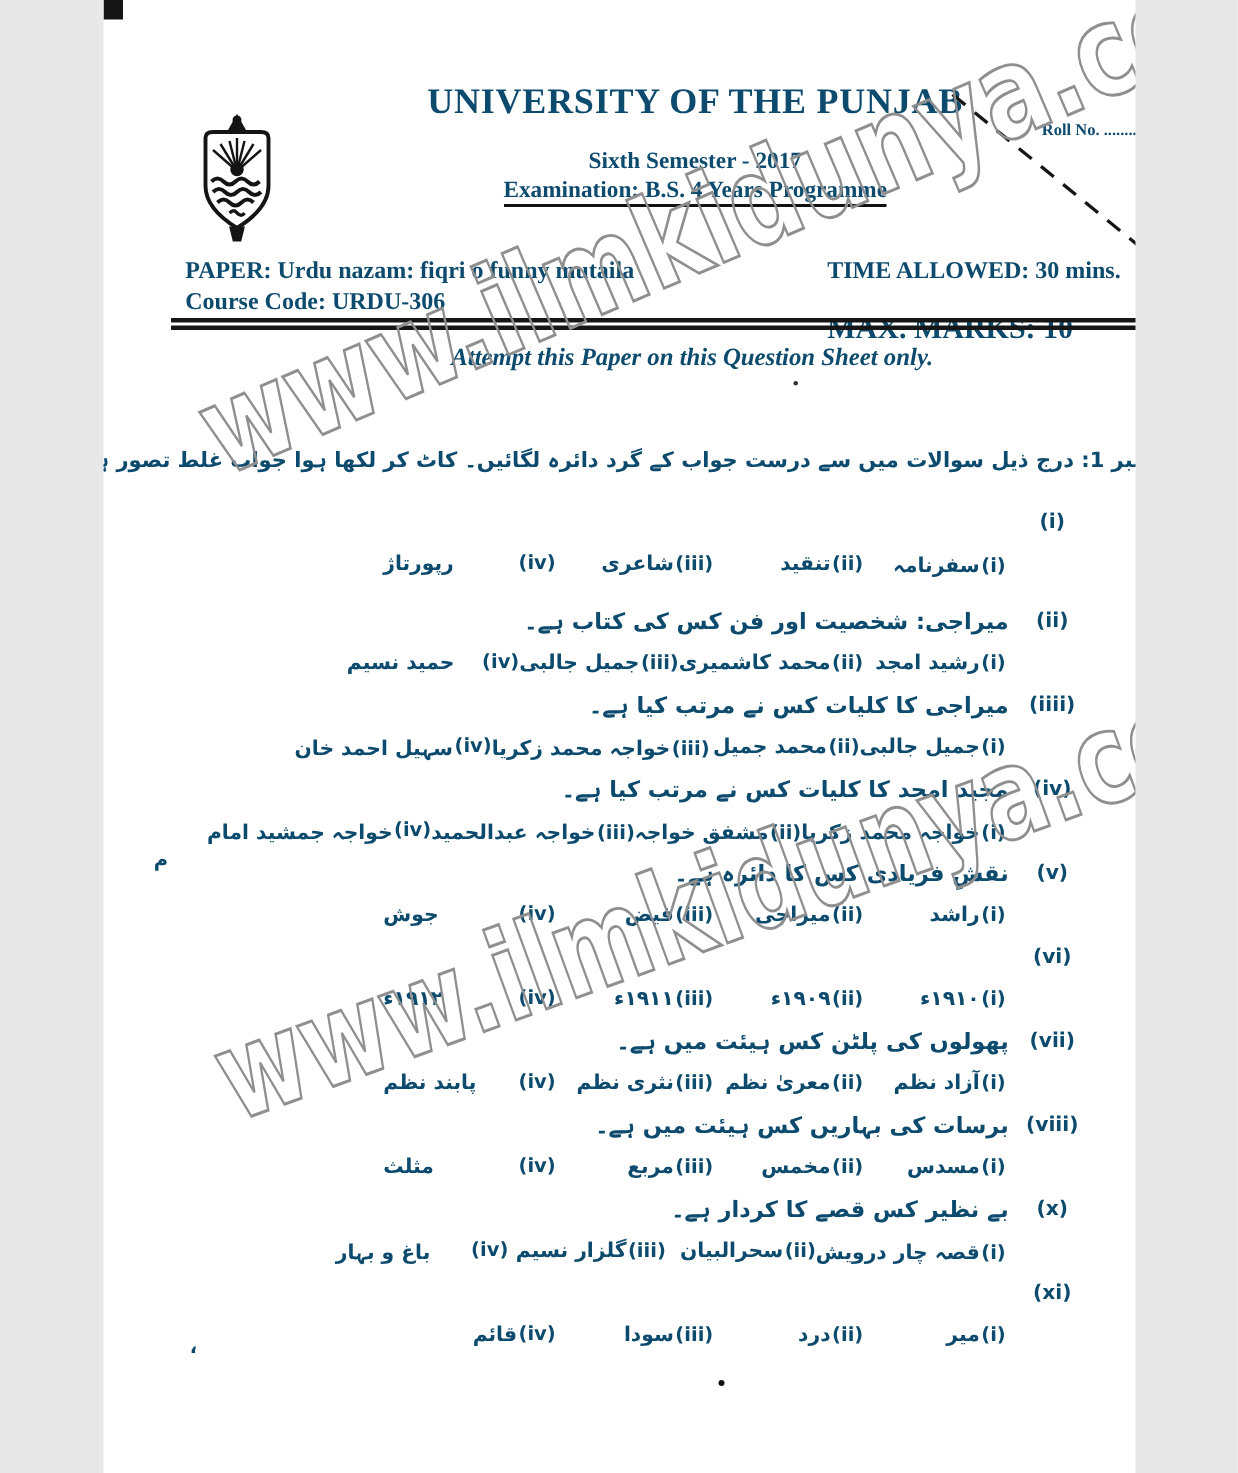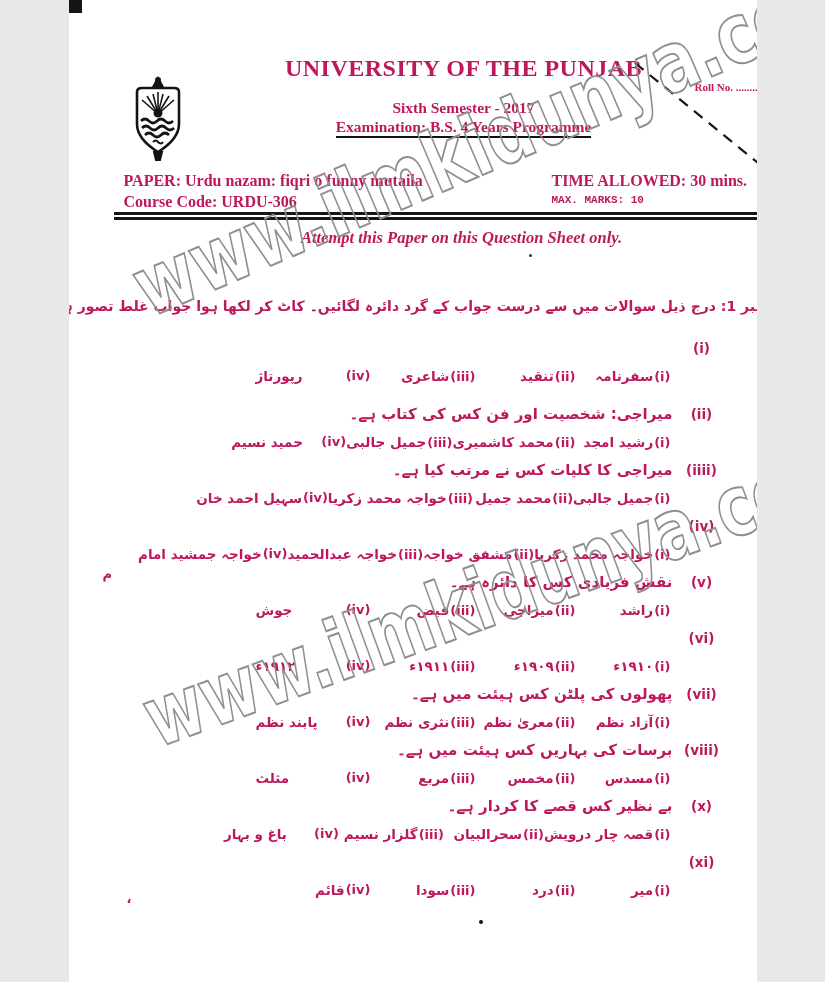--- a/index.html
+++ b/index.html
@@ -1,39 +1,39 @@
 <!DOCTYPE html>
 <html><head>
 <meta charset="utf-8">
 <style>
   html,body { margin:0; padding:0; background:#e8e8e8; }
   .page {
     position:relative; width:688px; height:982px; margin:0 auto;
     background:#ffffff; overflow:hidden;
-    font-family:"Liberation Serif", serif; color:#be185d;
+    font-family:"Liberation Serif", serif; color:#0c4a6e;
   }
   .abs { position:absolute; }
 
   .corner-mark { left:0; top:0; width:13px; height:13px; background:#151515; }
 
   .logo { left:58px; top:76px; }
 
   .title {
     left:0; top:55px; width:790px; text-align:center;
     font-size:24px; font-weight:bold; letter-spacing:0.5px;
   }
   .rollno { left:626px; top:81px; font-size:11px; font-weight:bold; white-space:nowrap; }
   .semester { left:0; top:99px; width:790px; text-align:center; font-size:15.5px; font-weight:bold; }
   .examline { left:0; top:118px; width:790px; text-align:center; font-size:15.5px; font-weight:bold; }
   .examline span { border-bottom:2px solid #111; padding-bottom:1px; }
 
   .paper  { left:55px;  top:172px; font-size:16px; font-weight:bold; white-space:nowrap; }
   .course { left:55px;  top:193px; font-size:16px; font-weight:bold; white-space:nowrap; }
   .time   { left:483px; top:172px; font-size:16px; font-weight:bold; white-space:nowrap; }
-  .marks  { left:483px; top:194px; font-size:11px; font-weight:bold; white-space:nowrap;font-family:Liberation Mono, monospace; }
+  .marks  { left:483px; top:208px; font-size:20px; font-weight:bold; white-space:nowrap; }
 
   .rule { left:45px; top:212px; width:700px; height:2px;
           border-top:3px solid #161616; border-bottom:3px solid #161616; }
 
   .attempt { left:0; top:228px; width:786px; text-align:center;
              font-size:16.5px; font-weight:bold; font-style:italic; }
 
   .urdu { font-family:"DejaVu Sans", sans-serif; font-weight:bold; direction:rtl; }
 
   .section-title { left:0; top:266px; width:780px; text-align:center; font-size:17px; }
@@ -164,20 +164,21 @@
       <span class="opt-cell c4">
             <span class="mk">(iv)</span>
             <span class="otext">سہیل احمد خان</span>
           </span>
     </div>
   </div>
 
   <div class="qblock">
     <div class="qrow">
       <span class="qnum">(iv)</span>
+      <span class="qtext">مجید امجد کا کلیات کس نے مرتب کیا ہے۔</span>
     </div>
     <div class="optrow">
       <span class="opt-cell c1"><span class="mk">(i)</span><span class="otext">خواجہ محمد زکریا</span></span>
       <span class="opt-cell c2"><span class="mk">(ii)</span><span class="otext">مشفق خواجہ</span></span>
       <span class="opt-cell c3"><span class="mk">(iii)</span><span class="otext">خواجہ عبدالحمید</span></span>
       <span class="opt-cell c4">
             <span class="mk">(iv)</span>
             <span class="otext">خواجہ جمشید امام</span>
           </span>
     </div>

